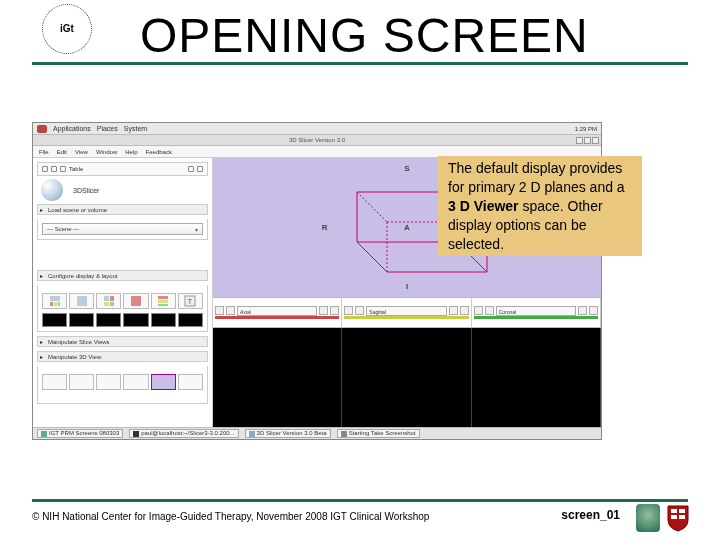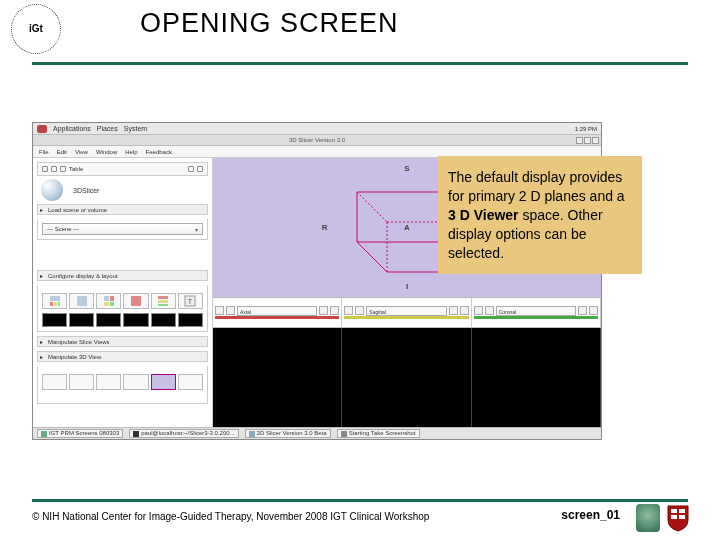--- a/index.html
+++ b/index.html
@@ -8,37 +8,37 @@
     height: 540px;
     background: #fff;
     font-family: Arial, Helvetica, sans-serif;
     position: relative;
     overflow: hidden;
   }
   .slide-title {
     position: absolute;
     top: 8px;
     left: 140px;
-    font-size: 27px;
+    font-size: 48px;
     font-weight: 400;
     letter-spacing: 1px;
     color: #000;
   }
   .title-rule {
     position: absolute;
     top: 62px;
     left: 32px;
     width: 656px;
     height: 3px;
     background: #1a6b4f;
   }
   .logo-top {
     position: absolute;
     top: 4px;
-    left: 11px;
+    left: 42px;
     width: 50px;
     height: 50px;
     border-radius: 50%;
     display: flex;
     align-items: center;
     justify-content: center;
   }
   .logo-top .inner {
     font-size: 10px;
     font-weight: bold;
@@ -267,21 +267,21 @@
   }
   .ss-taskbar .ticon { width: 6px; height: 6px; background: #6a8; }
 
   
   .callout {
     position: absolute;
     top: 156px;
     left: 438px;
     width: 204px;
     background: #e9c77e;
-    padding: 12px 10px;
+    padding: 3px 10px;
     font-size: 14px;
     line-height: 1.35;
     color: #000;
   }
   .callout b { font-weight: bold; }
 
   
   .footer-rule {
     position: absolute;
     bottom: 38px;

